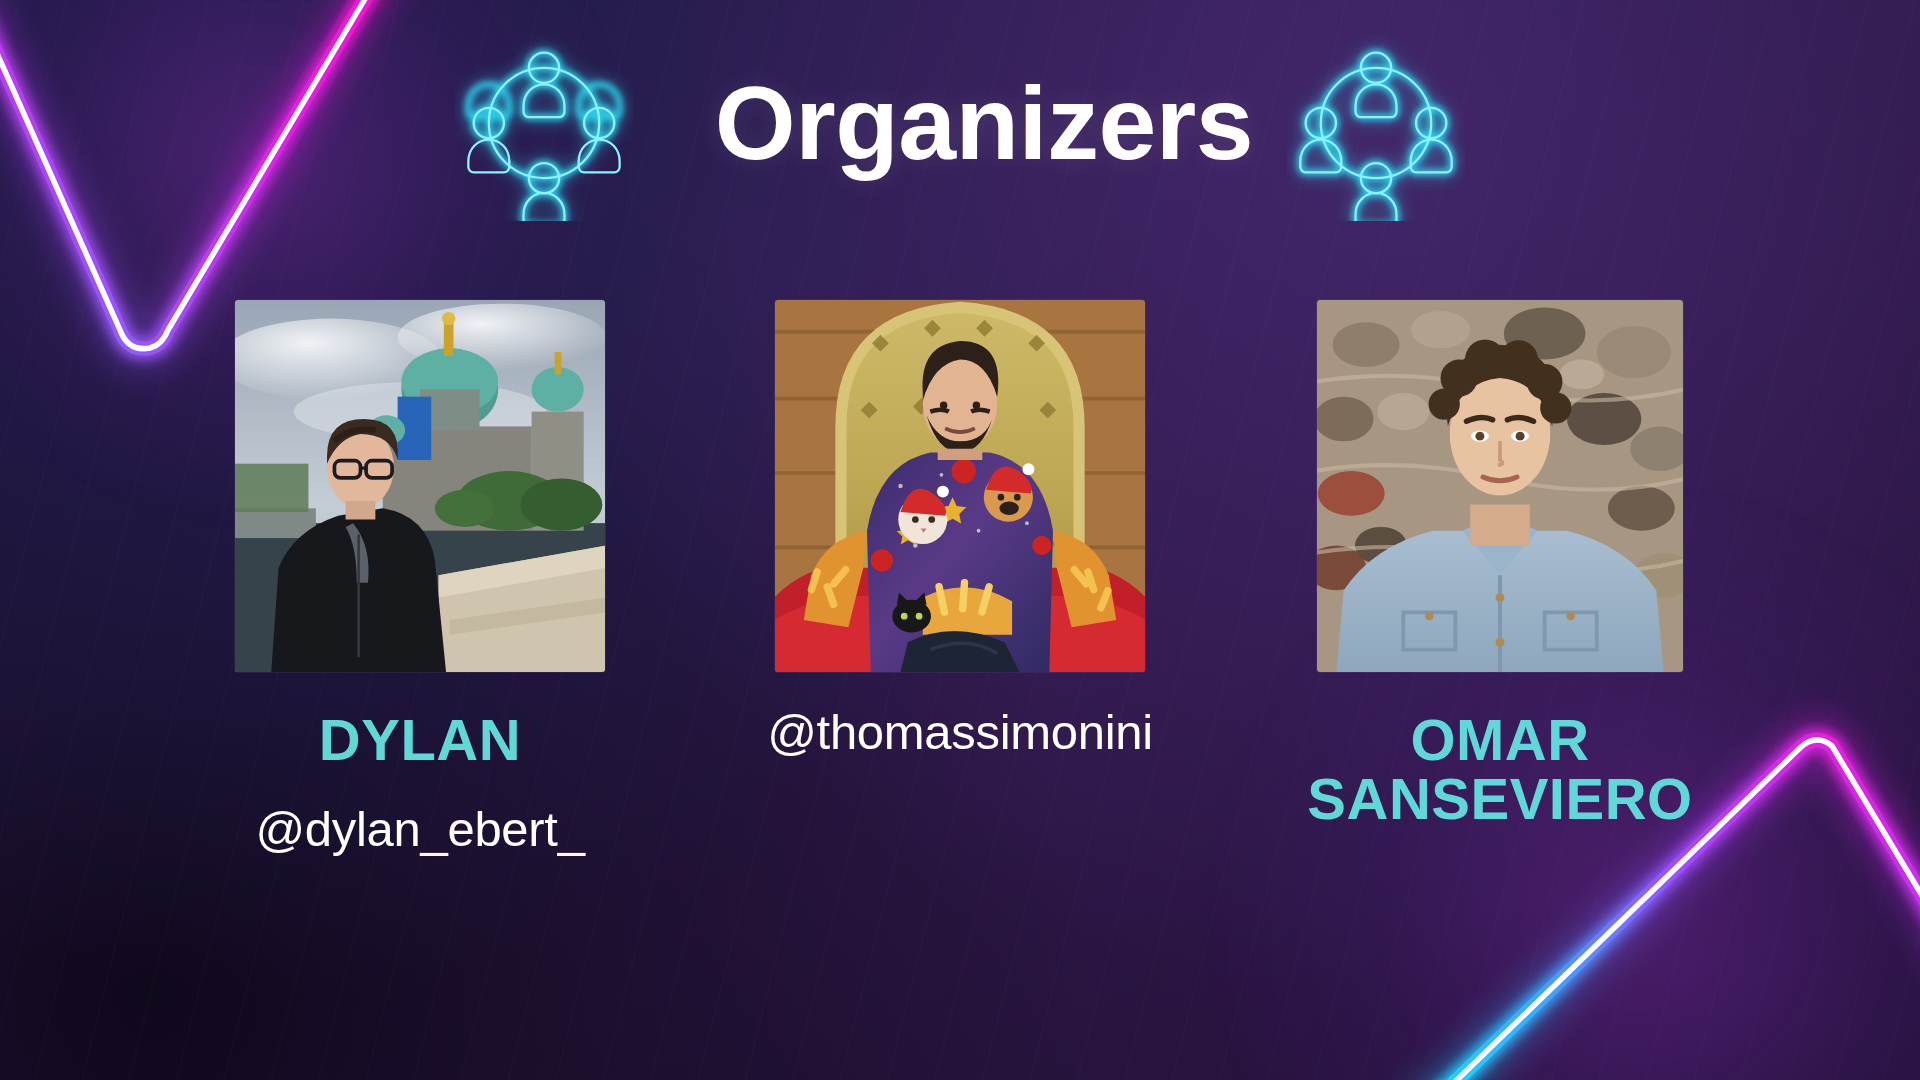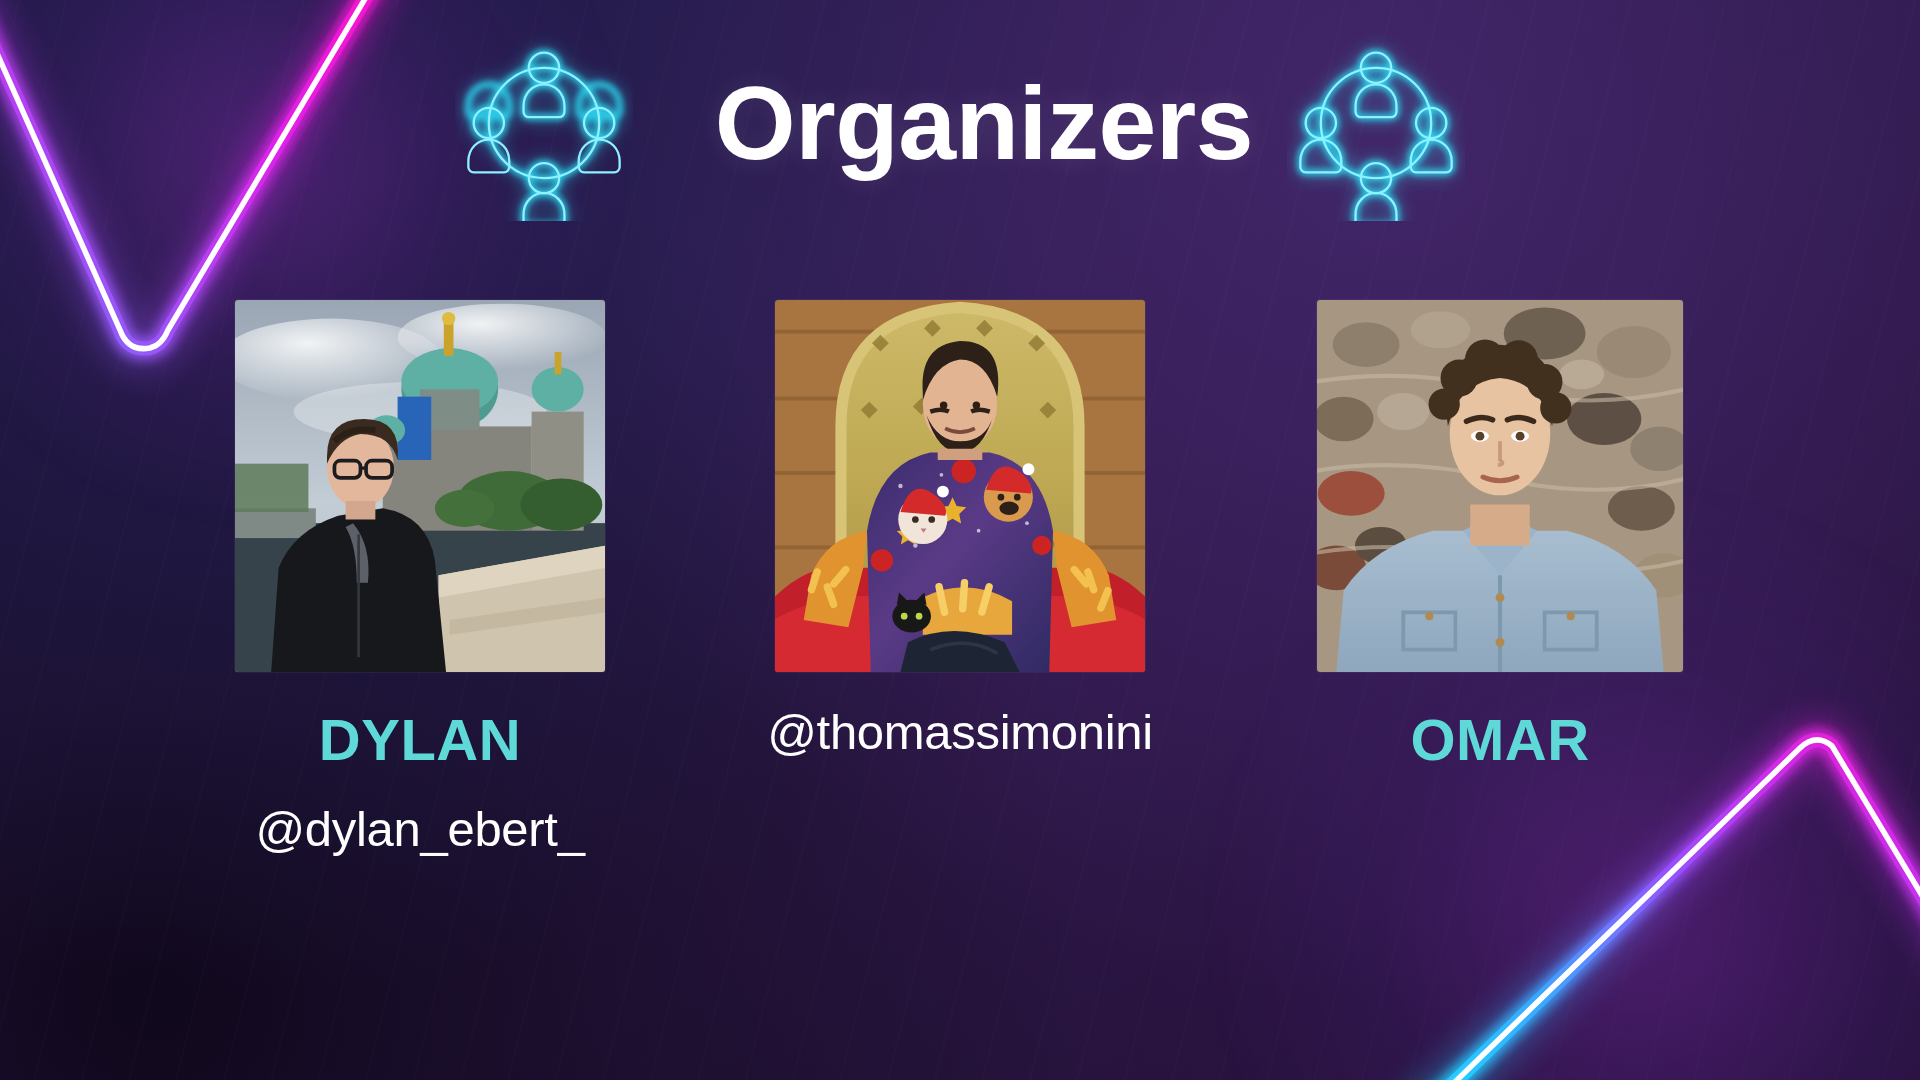--- a/index.html
+++ b/index.html
@@ -490,17 +490,18 @@
           <ellipse cx="55.4" cy="36.6" rx="2.4" ry="1.5" fill="#ffffff"></ellipse>
           <circle cx="44.6" cy="36.6" r="1.2" fill="#57412a"></circle>
           <circle cx="55.4" cy="36.6" r="1.2" fill="#57412a"></circle>
 
           <path d="M50 38 L50 43 Q51.6 44.2 49.4 44.4" stroke="#c79a78" stroke-width="1" fill="none"></path>
           <path d="M45.4 47.6 Q50 49.6 54.6 47.6" stroke="#a9644f" stroke-width="1.3" fill="none" stroke-linecap="round"></path>
         </svg>
       </div>
       <div class="name">
         <span>OMAR</span><br>
+        <span>SANSEVIERO</span>
       </div>
     </div>
 
   </div>
 </div>
 
 </body></html>

